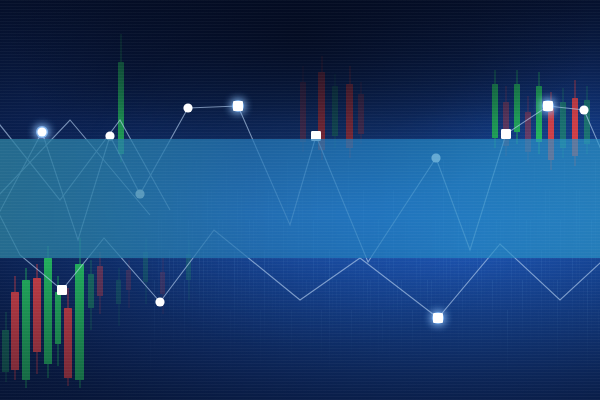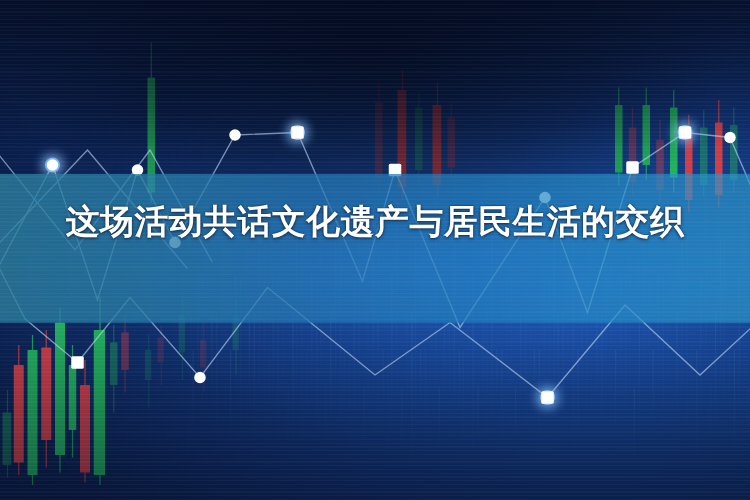--- a/index.html
+++ b/index.html
@@ -402,17 +402,16 @@
           <circle cx="160" cy="302" r="4.6" fill="#ffffff"></circle>
           <circle cx="438" cy="318" r="6" fill="#8fc4ff" filter="url(#softglow)" opacity="0.9"></circle>
           <rect x="433" y="313" width="10" height="10" rx="1.2" fill="#ffffff"></rect>
         </g>
     </svg>
   </div>
 
   <div class="band"></div>
 
   <div class="headline">
-    <span class="ln ln2">这场活动共话文化遗产与居民生活的交织</span>
   </div>
 
   <div class="noise"></div>
 </div>
 
 </body></html>

